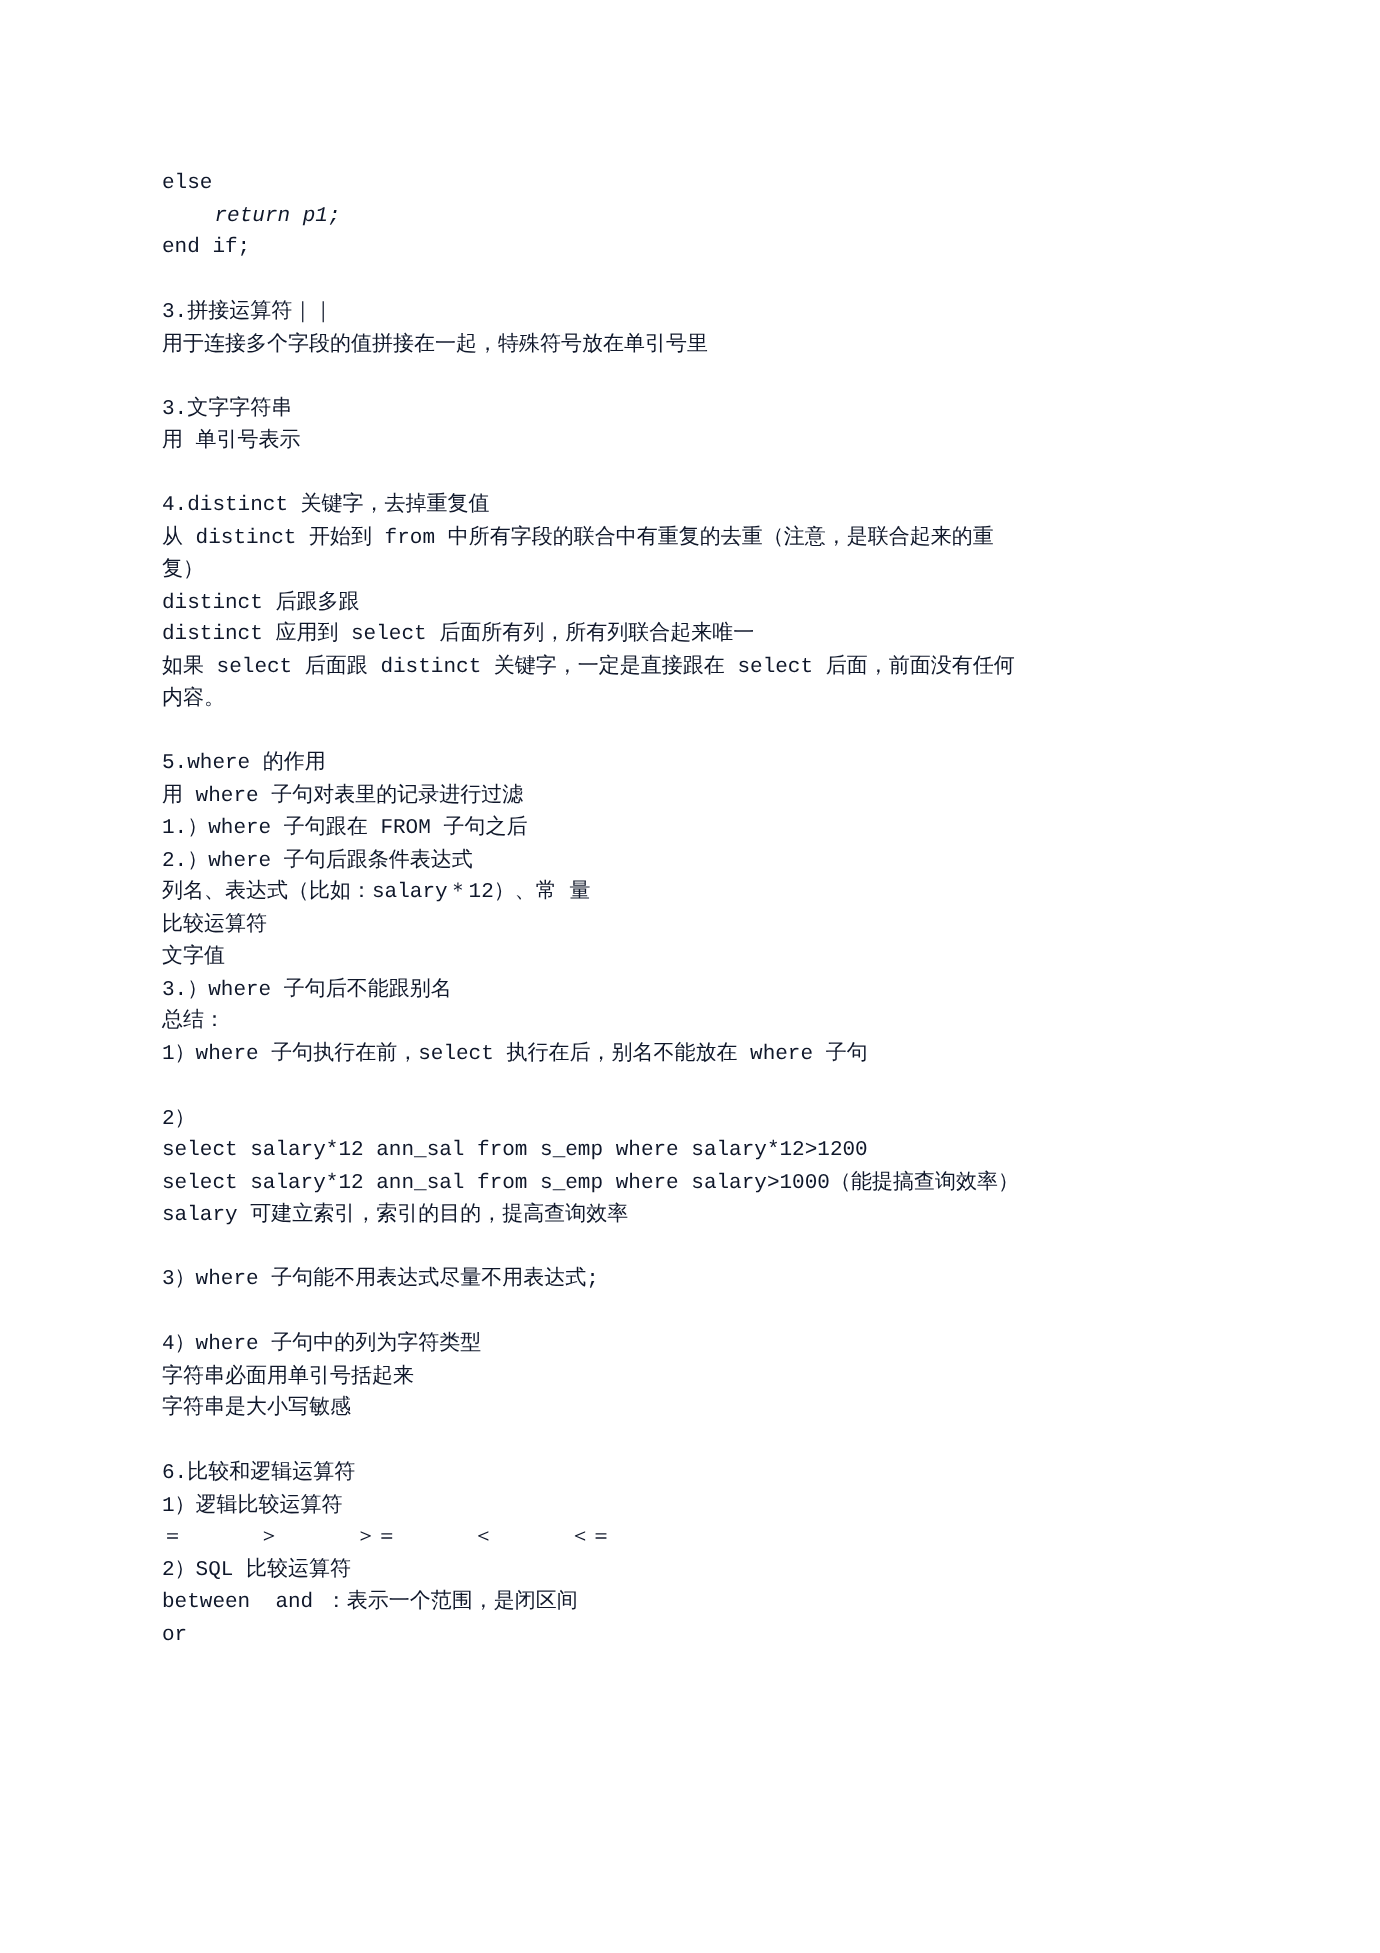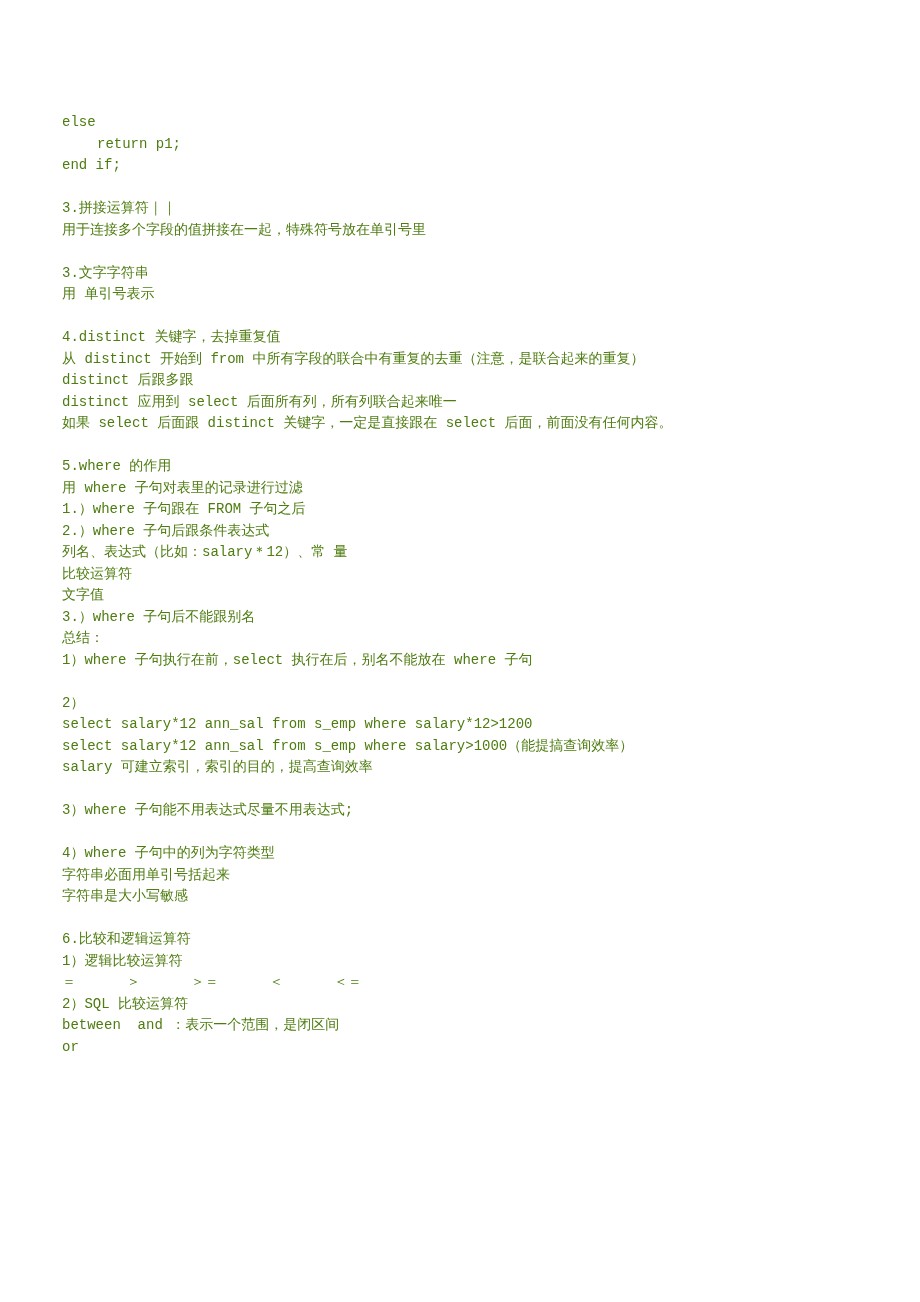--- a/index.html
+++ b/index.html
@@ -4,32 +4,33 @@
 <style>
   html, body {
     margin: 0;
     padding: 0;
     background: #ffffff;
     width: 920px;
   }
   .page {
     width: 792px;
     min-height: 1302px;
-    padding: 112px 108px 60px 62px;
+    padding: 112px 108px 60px 108px;
     box-sizing: border-box;
     font-family: "SimSun", "宋体", "Courier New", monospace;
     font-size: 14px;
     line-height: 21.5px;
-    color: #4d7c0f;
+    color: #0f172a;
     white-space: pre-wrap;
   }
   .line {
     display: block;
     min-height: 21.5px;
   }
   .indent {
     padding-left: 2.5em;
+    font-style: italic;
   }
 </style>
 </head>
 <body>
 
 <div class="page" id="page-root"><span class="line">else</span><span class="line indent">return p1;</span><span class="line">end if;</span><span class="line"></span><span class="line">3.拼接运算符｜｜</span><span class="line">用于连接多个字段的值拼接在一起，特殊符号放在单引号里</span><span class="line"></span><span class="line">3.文字字符串</span><span class="line">用 单引号表示</span><span class="line"></span><span class="line">4.distinct 关键字，去掉重复值</span><span class="line">从 distinct 开始到 from 中所有字段的联合中有重复的去重（注意，是联合起来的重复）</span><span class="line">distinct 后跟多跟</span><span class="line">distinct 应用到 select 后面所有列，所有列联合起来唯一</span><span class="line">如果 select 后面跟 distinct 关键字，一定是直接跟在 select 后面，前面没有任何内容。</span><span class="line"></span><span class="line">5.where 的作用</span><span class="line">用 where 子句对表里的记录进行过滤</span><span class="line">1.）where 子句跟在 FROM 子句之后</span><span class="line">2.）where 子句后跟条件表达式</span><span class="line">列名、表达式（比如：salary＊12）、常 量</span><span class="line">比较运算符</span><span class="line">文字值</span><span class="line">3.）where 子句后不能跟别名</span><span class="line">总结：</span><span class="line">1）where 子句执行在前，select 执行在后，别名不能放在 where 子句</span><span class="line"></span><span class="line">2）</span><span class="line">select salary*12 ann_sal from s_emp where salary*12&gt;1200</span><span class="line">select salary*12 ann_sal from s_emp where salary&gt;1000（能提搞查询效率）</span><span class="line">salary 可建立索引，索引的目的，提高查询效率</span><span class="line"></span><span class="line">3）where 子句能不用表达式尽量不用表达式;</span><span class="line"></span><span class="line">4）where 子句中的列为字符类型</span><span class="line">字符串必面用单引号括起来</span><span class="line">字符串是大小写敏感</span><span class="line"></span><span class="line">6.比较和逻辑运算符</span><span class="line">1）逻辑比较运算符</span><span class="line">＝      ＞      ＞＝      ＜      ＜＝</span><span class="line">2）SQL 比较运算符</span><span class="line">between  and ：表示一个范围，是闭区间</span><span class="line">or</span></div>
 
 </body></html>

